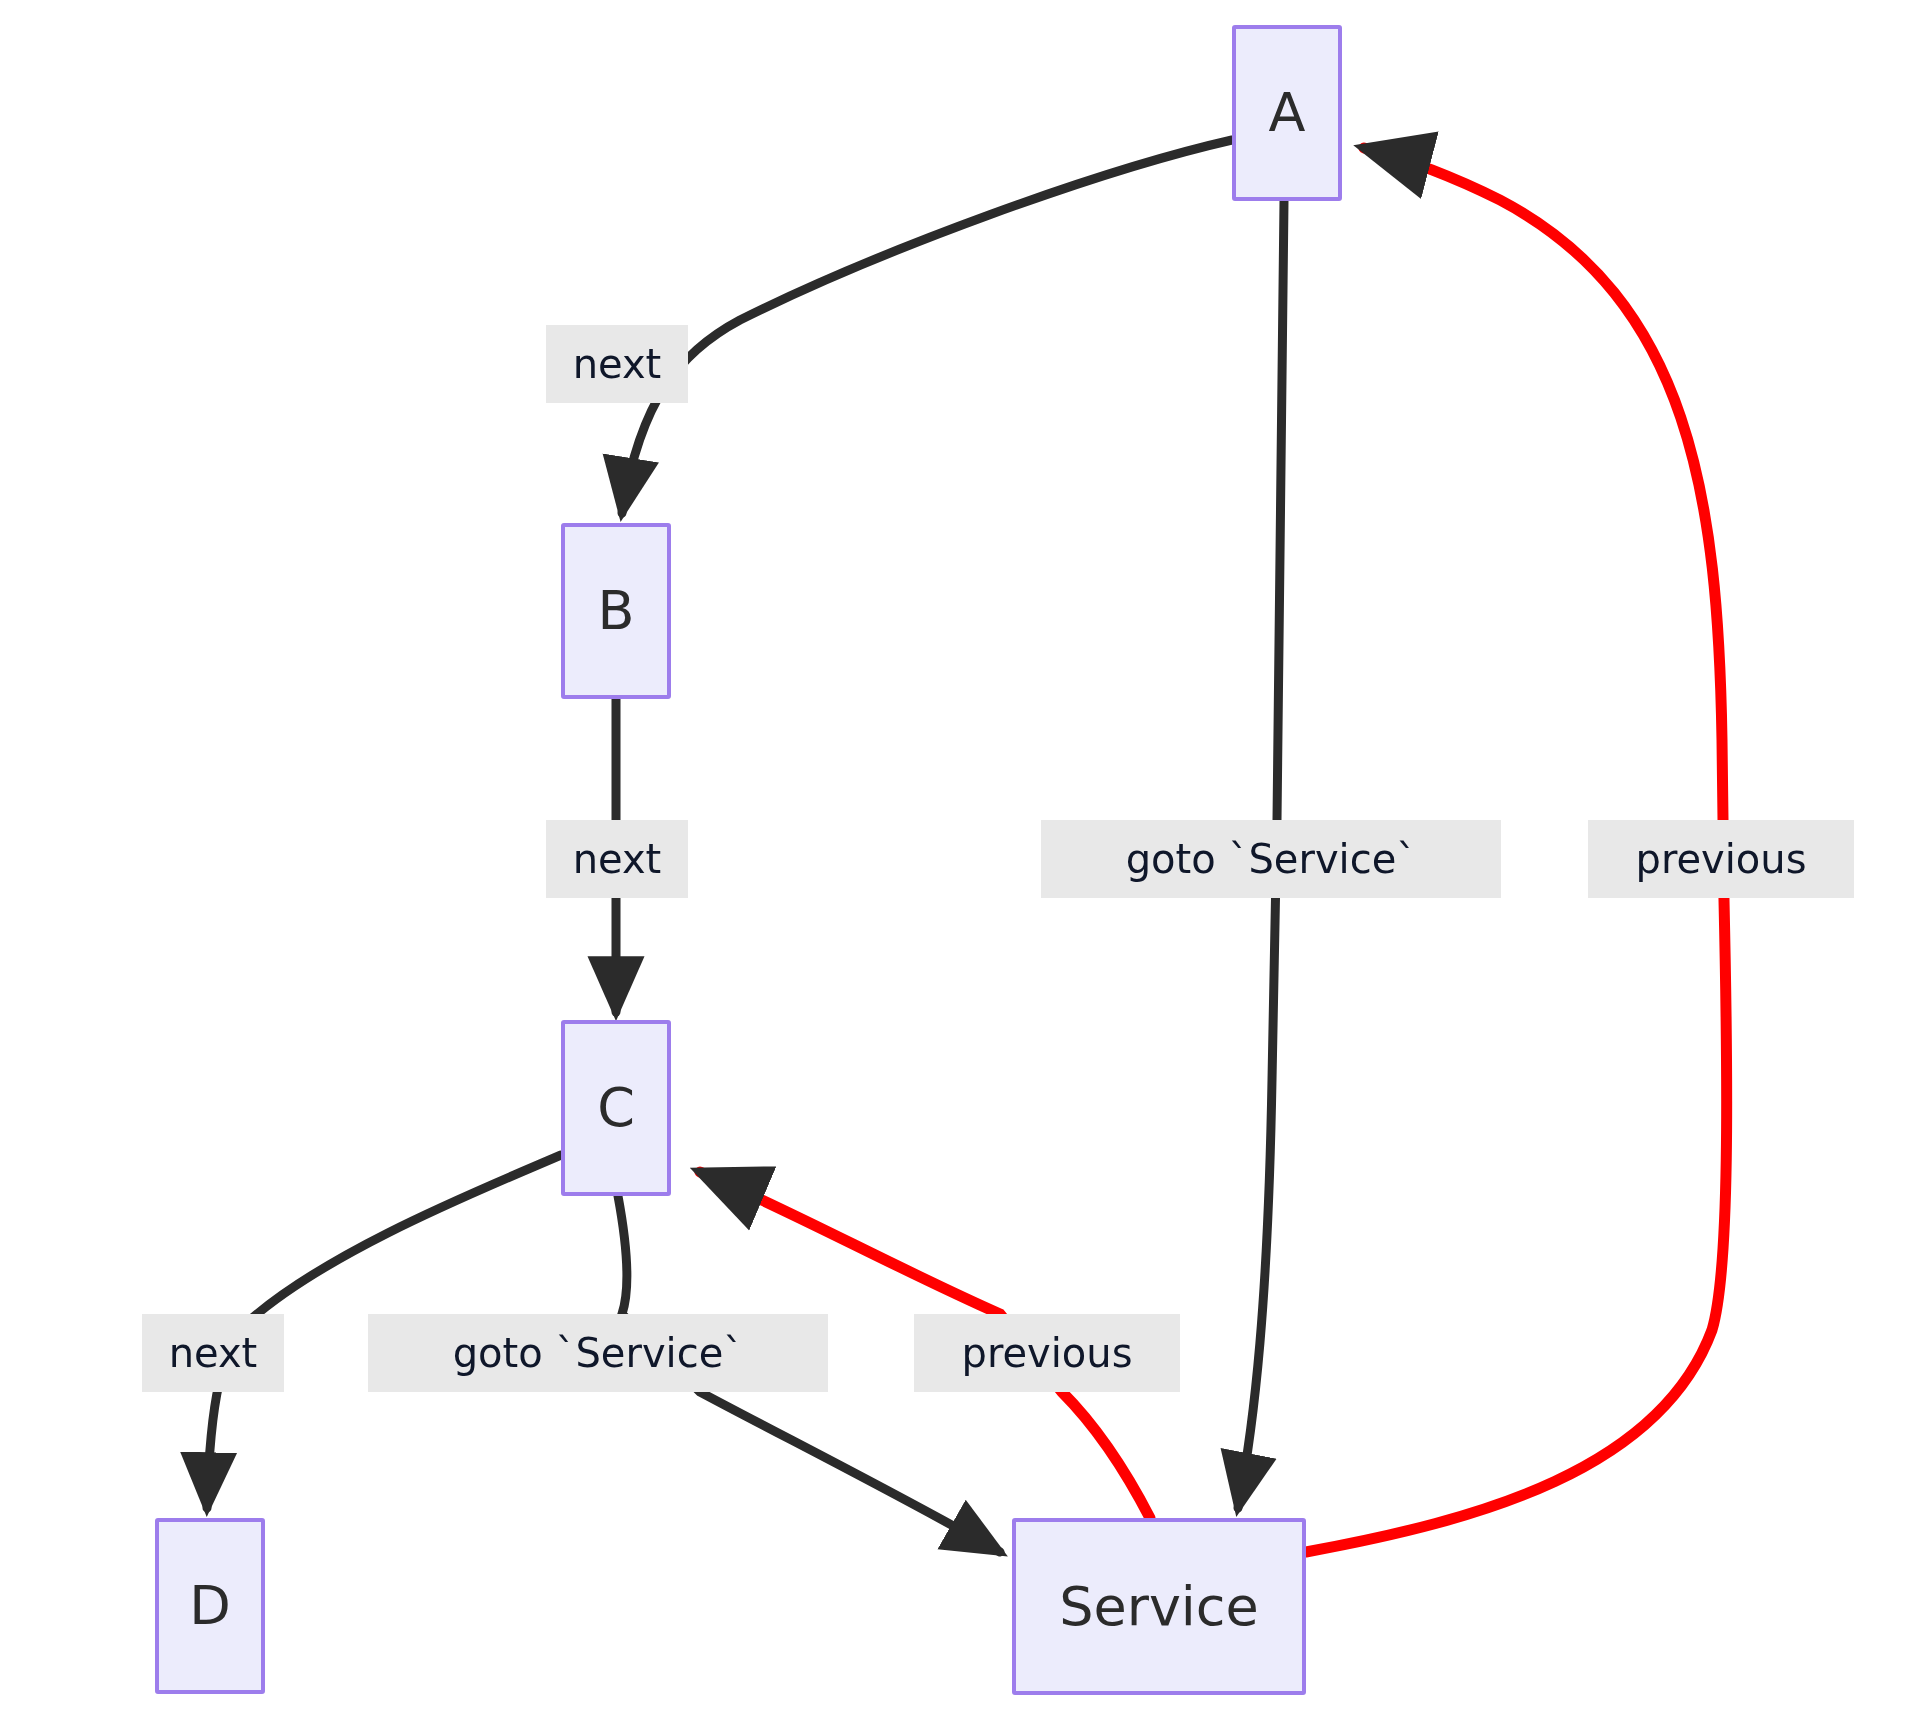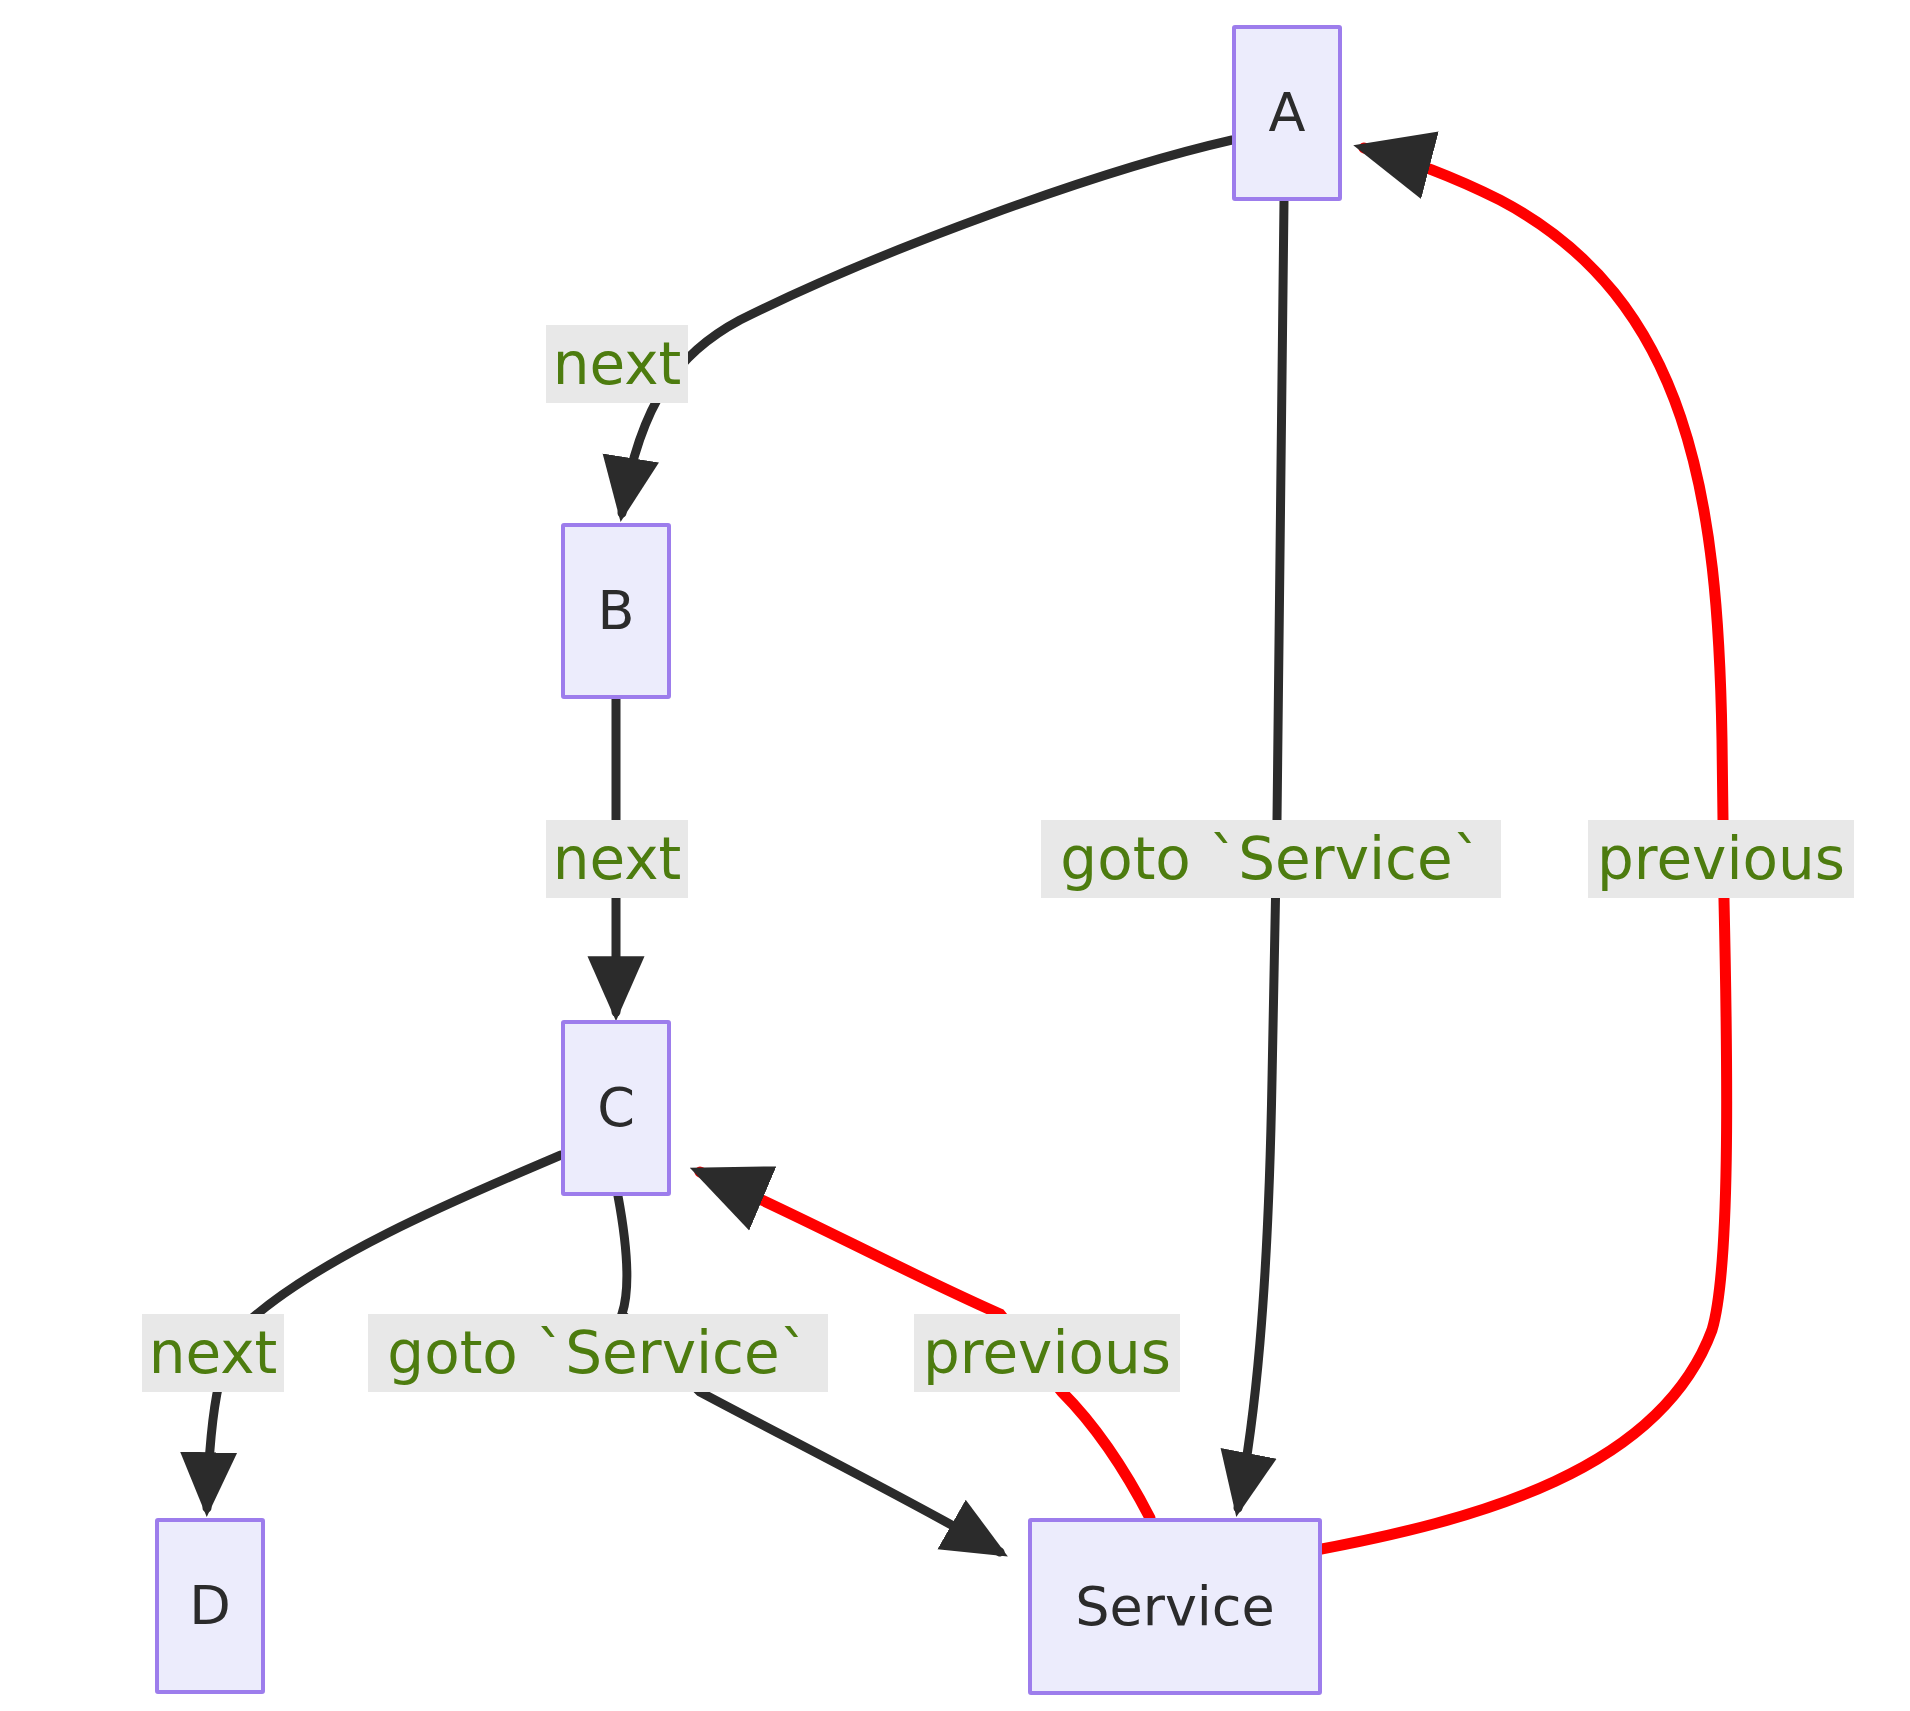--- a/index.html
+++ b/index.html
@@ -38,22 +38,22 @@
     color: #2b2b2b;
     font-size: 54px;
     line-height: 1;
     font-family: "DejaVu Sans", "Liberation Sans", sans-serif;
     z-index: 3;
   }
   .edge-label {
     position: absolute;
     box-sizing: border-box;
     background: #e8e8e8;
-    color: #4d7c0f;
-    font-size: 58px;
+    color: #0f172a;
+    font-size: 40px;
     line-height: 78px;
     height: 78px;
     white-space: pre;
     text-align: center;
     font-family: "DejaVu Sans", "Liberation Sans", sans-serif;
     z-index: 2;
     padding: 0 2px;
   }
 </style>
 </head>
@@ -95,21 +95,21 @@
   </div>
 
   <div class="node" style="left:561px; top:1020px; width:110px; height:176px;">
     <span>C</span>
   </div>
 
   <div class="node" style="left:155px; top:1518px; width:110px; height:176px;">
     <span>D</span>
   </div>
 
-  <div class="node" style="left:1012px; top:1518px; width:294px; height:177px;margin-left:16px;">
+  <div class="node" style="left:1012px; top:1518px; width:294px; height:177px;">
     <span>Service</span>
   </div>
 
   <div class="edge-label" style="left:546px; top:325px; width:142px;">next</div>
 
   <div class="edge-label" style="left:546px; top:820px; width:142px;">next</div>
 
   <div class="edge-label" style="left:1041px; top:820px; width:460px;">goto `Service`</div>
 
   <div class="edge-label" style="left:1588px; top:820px; width:266px;">previous</div>

